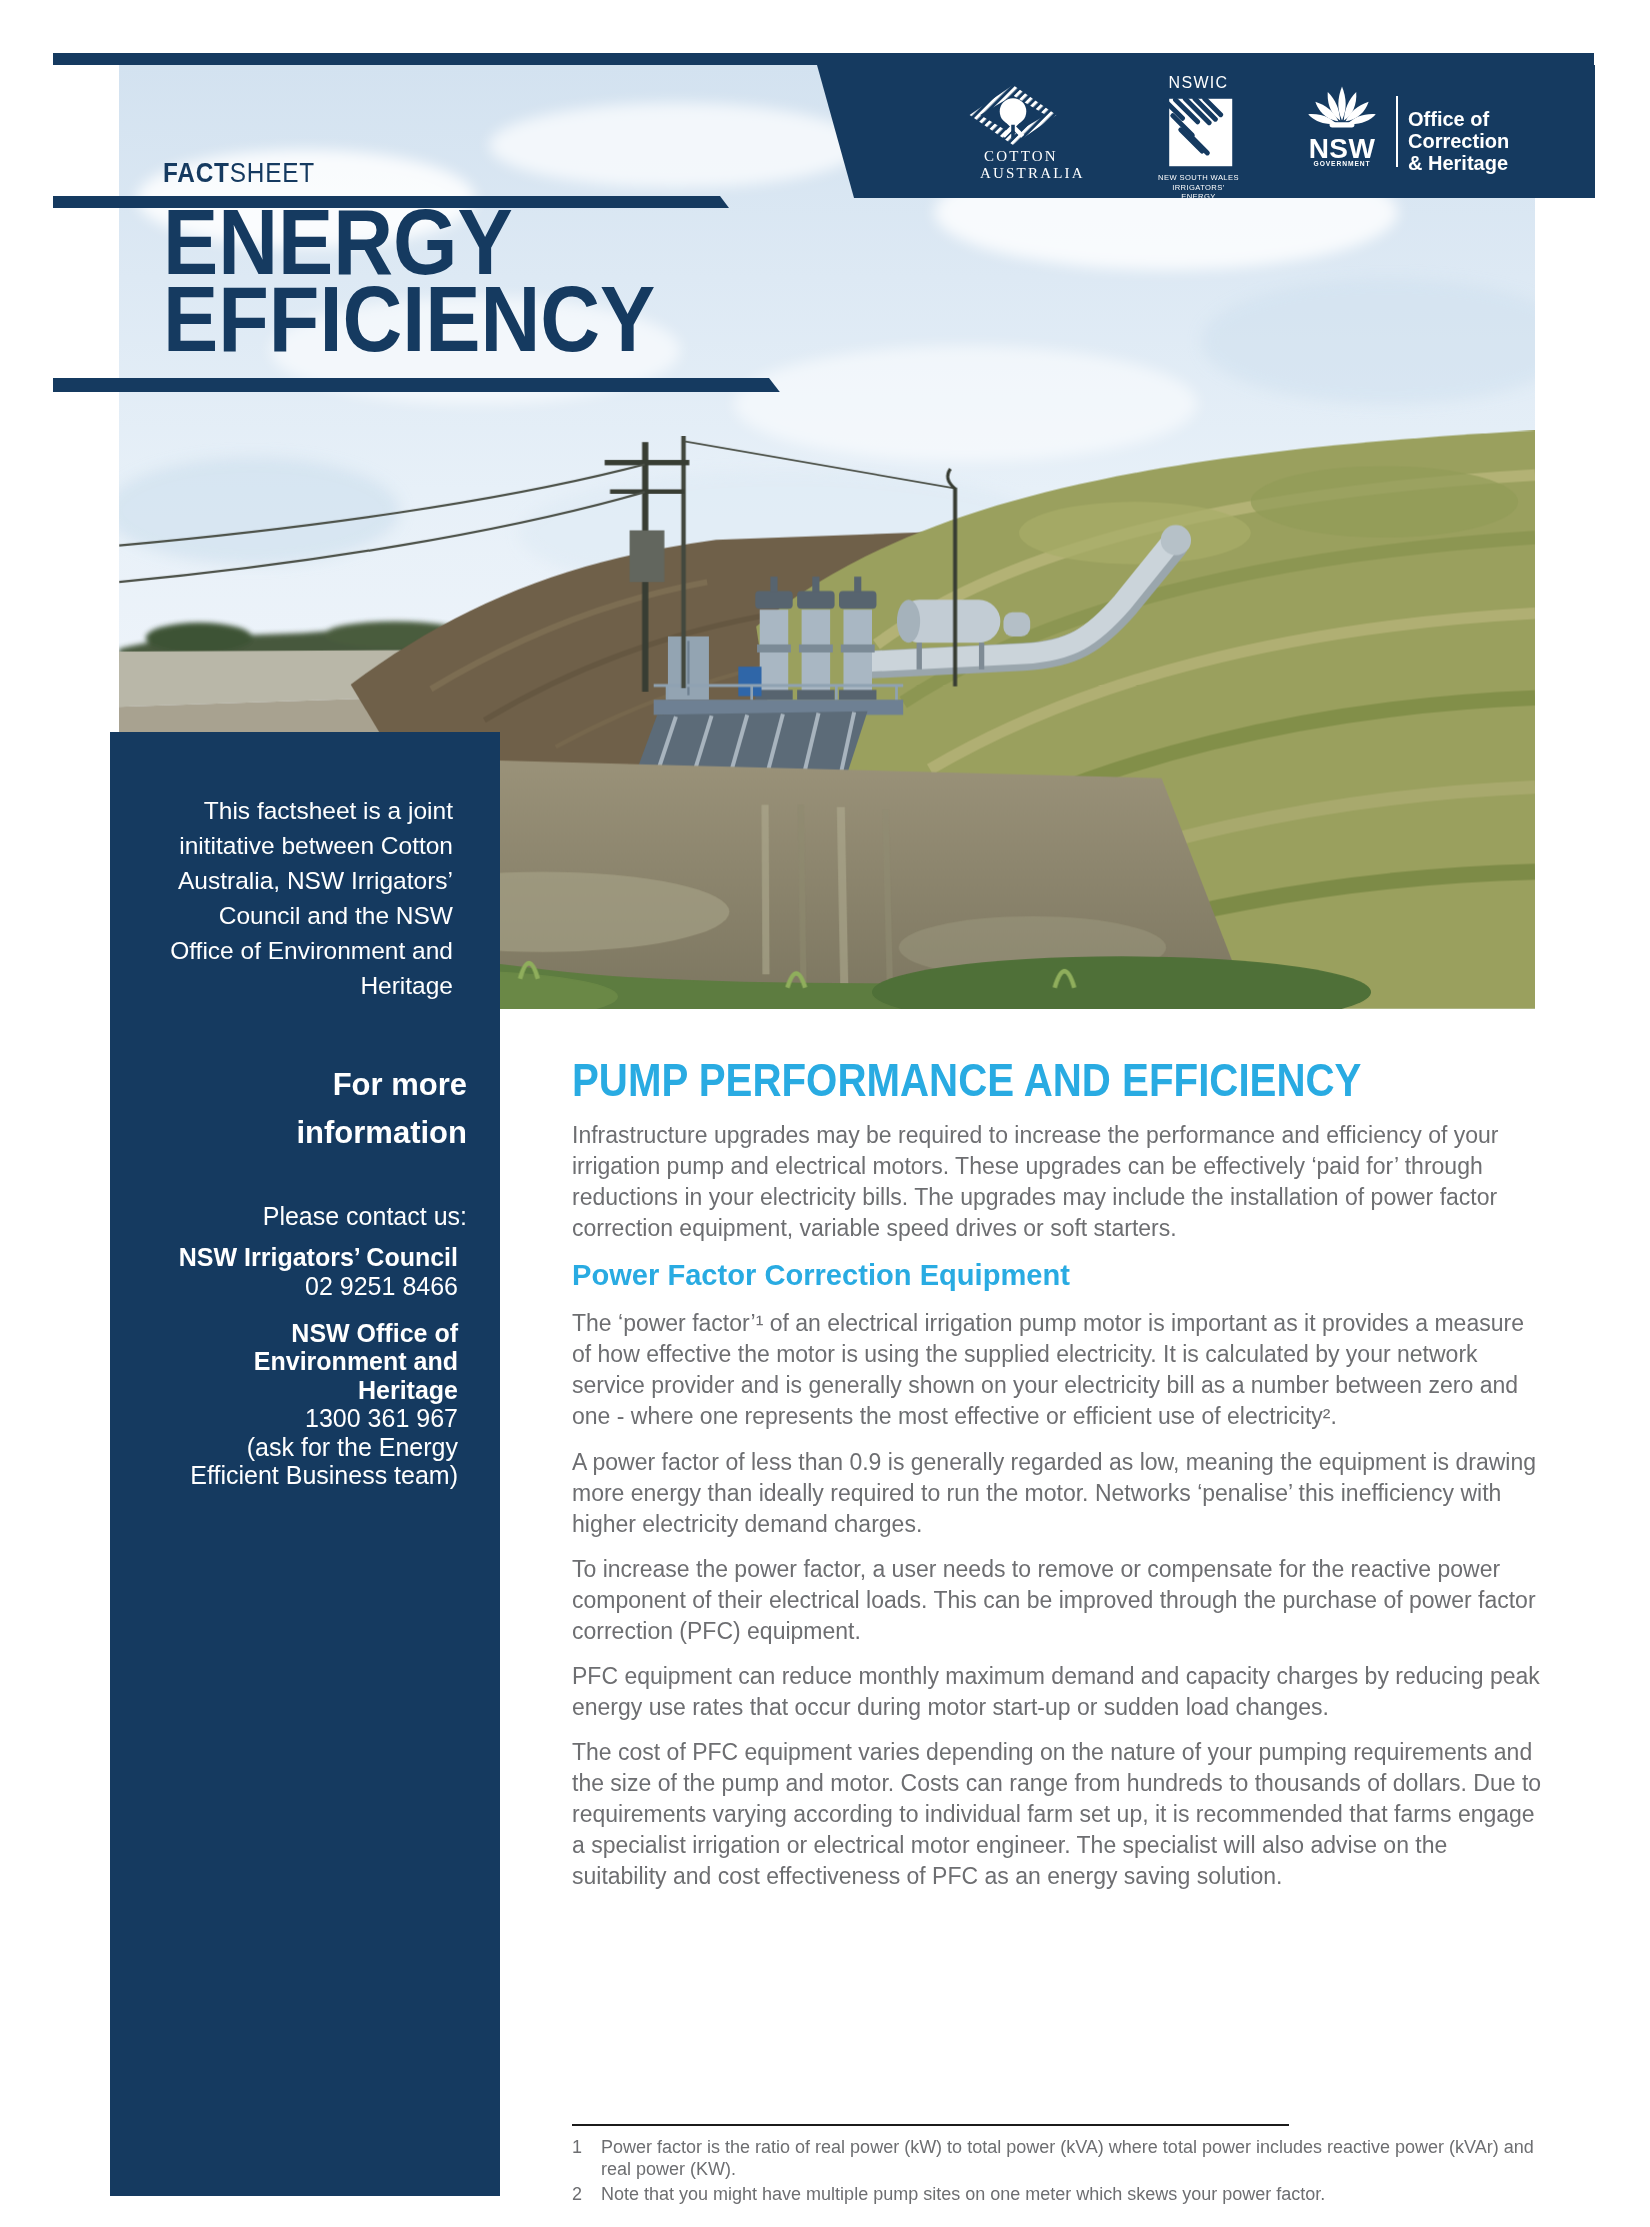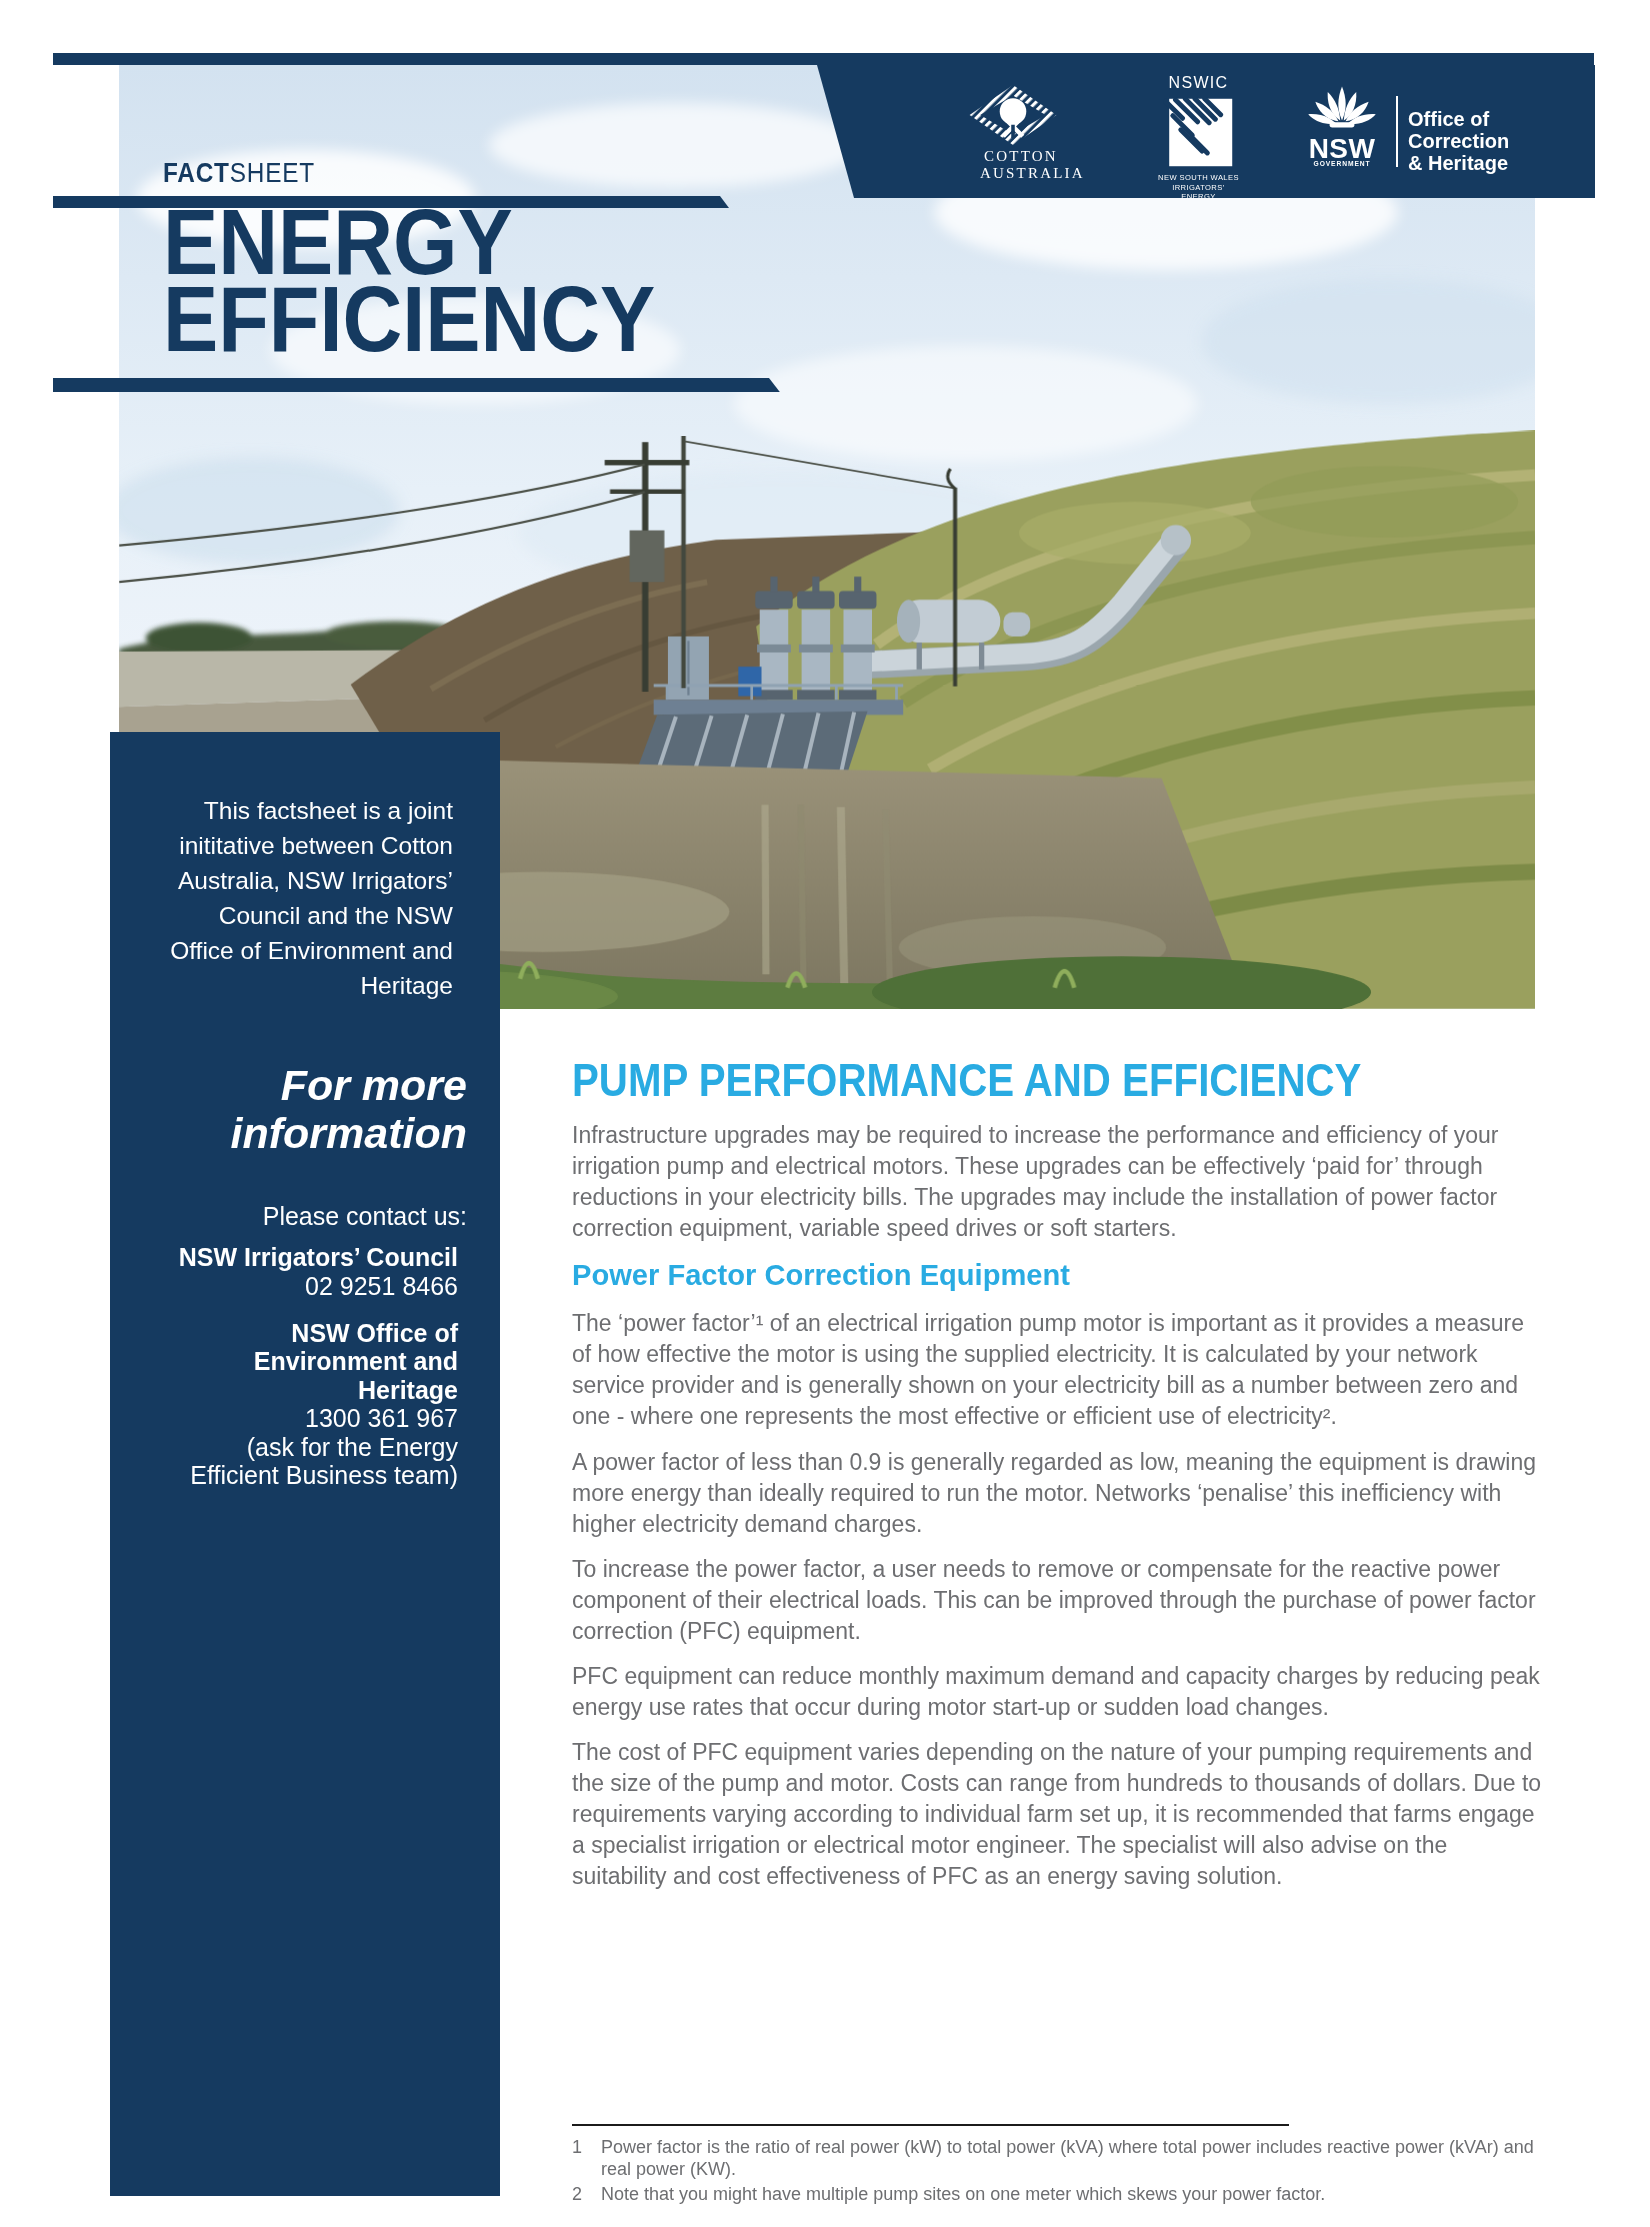--- a/index.html
+++ b/index.html
@@ -35,21 +35,21 @@
   .nswgov .state{position:absolute;left:0;top:50px;width:80px;text-align:center;
         font-size:28px;font-weight:700;letter-spacing:0.4px;}
   .nswgov .gov{position:absolute;left:0;top:77px;width:80px;text-align:center;
         font-size:6.7px;font-weight:700;letter-spacing:0.9px;}
   .nswgov .divider{position:absolute;left:94px;top:13.4px;width:1.8px;height:71px;background:#fff;}
   .nswgov .office{position:absolute;left:106px;top:25px;font-size:20px;line-height:22px;font-weight:700;}
 
   
   .sidebar{left:110px;top:732px;width:390px;height:1464px;background:#153A60;color:#fff;text-align:right;}
   .side-note{position:absolute;left:45px;top:61px;width:298px;font-size:24.5px;line-height:35px;}
-  .side-heading{position:absolute;left:45px;top:329px;width:312px;font-size:43px;line-height:48px;font-weight:700;font-style:italic;}
+  .side-heading{position:absolute;left:45px;top:329px;width:312px;font-size:31px;line-height:48px;font-weight:700;}
   .side-intro{position:absolute;left:45px;top:470px;width:312px;font-size:25px;}
   .contacts{position:absolute;left:45px;top:511px;width:303px;font-size:25px;line-height:28.5px;}
   .contact{margin-bottom:18.7px;}
   .contact .cname{font-weight:700;}
 
   
   .main{left:572px;top:1055px;width:976px;color:#6D6E71;}
   .h1{color:#29ABE2;font-weight:700;font-size:46px;line-height:50px;margin:0 0 15px 0;
         transform:scaleX(.875);transform-origin:0 0;white-space:nowrap;}
   .h2{color:#29ABE2;font-weight:700;font-size:30px;line-height:34px;margin:0 0 16px 0;

